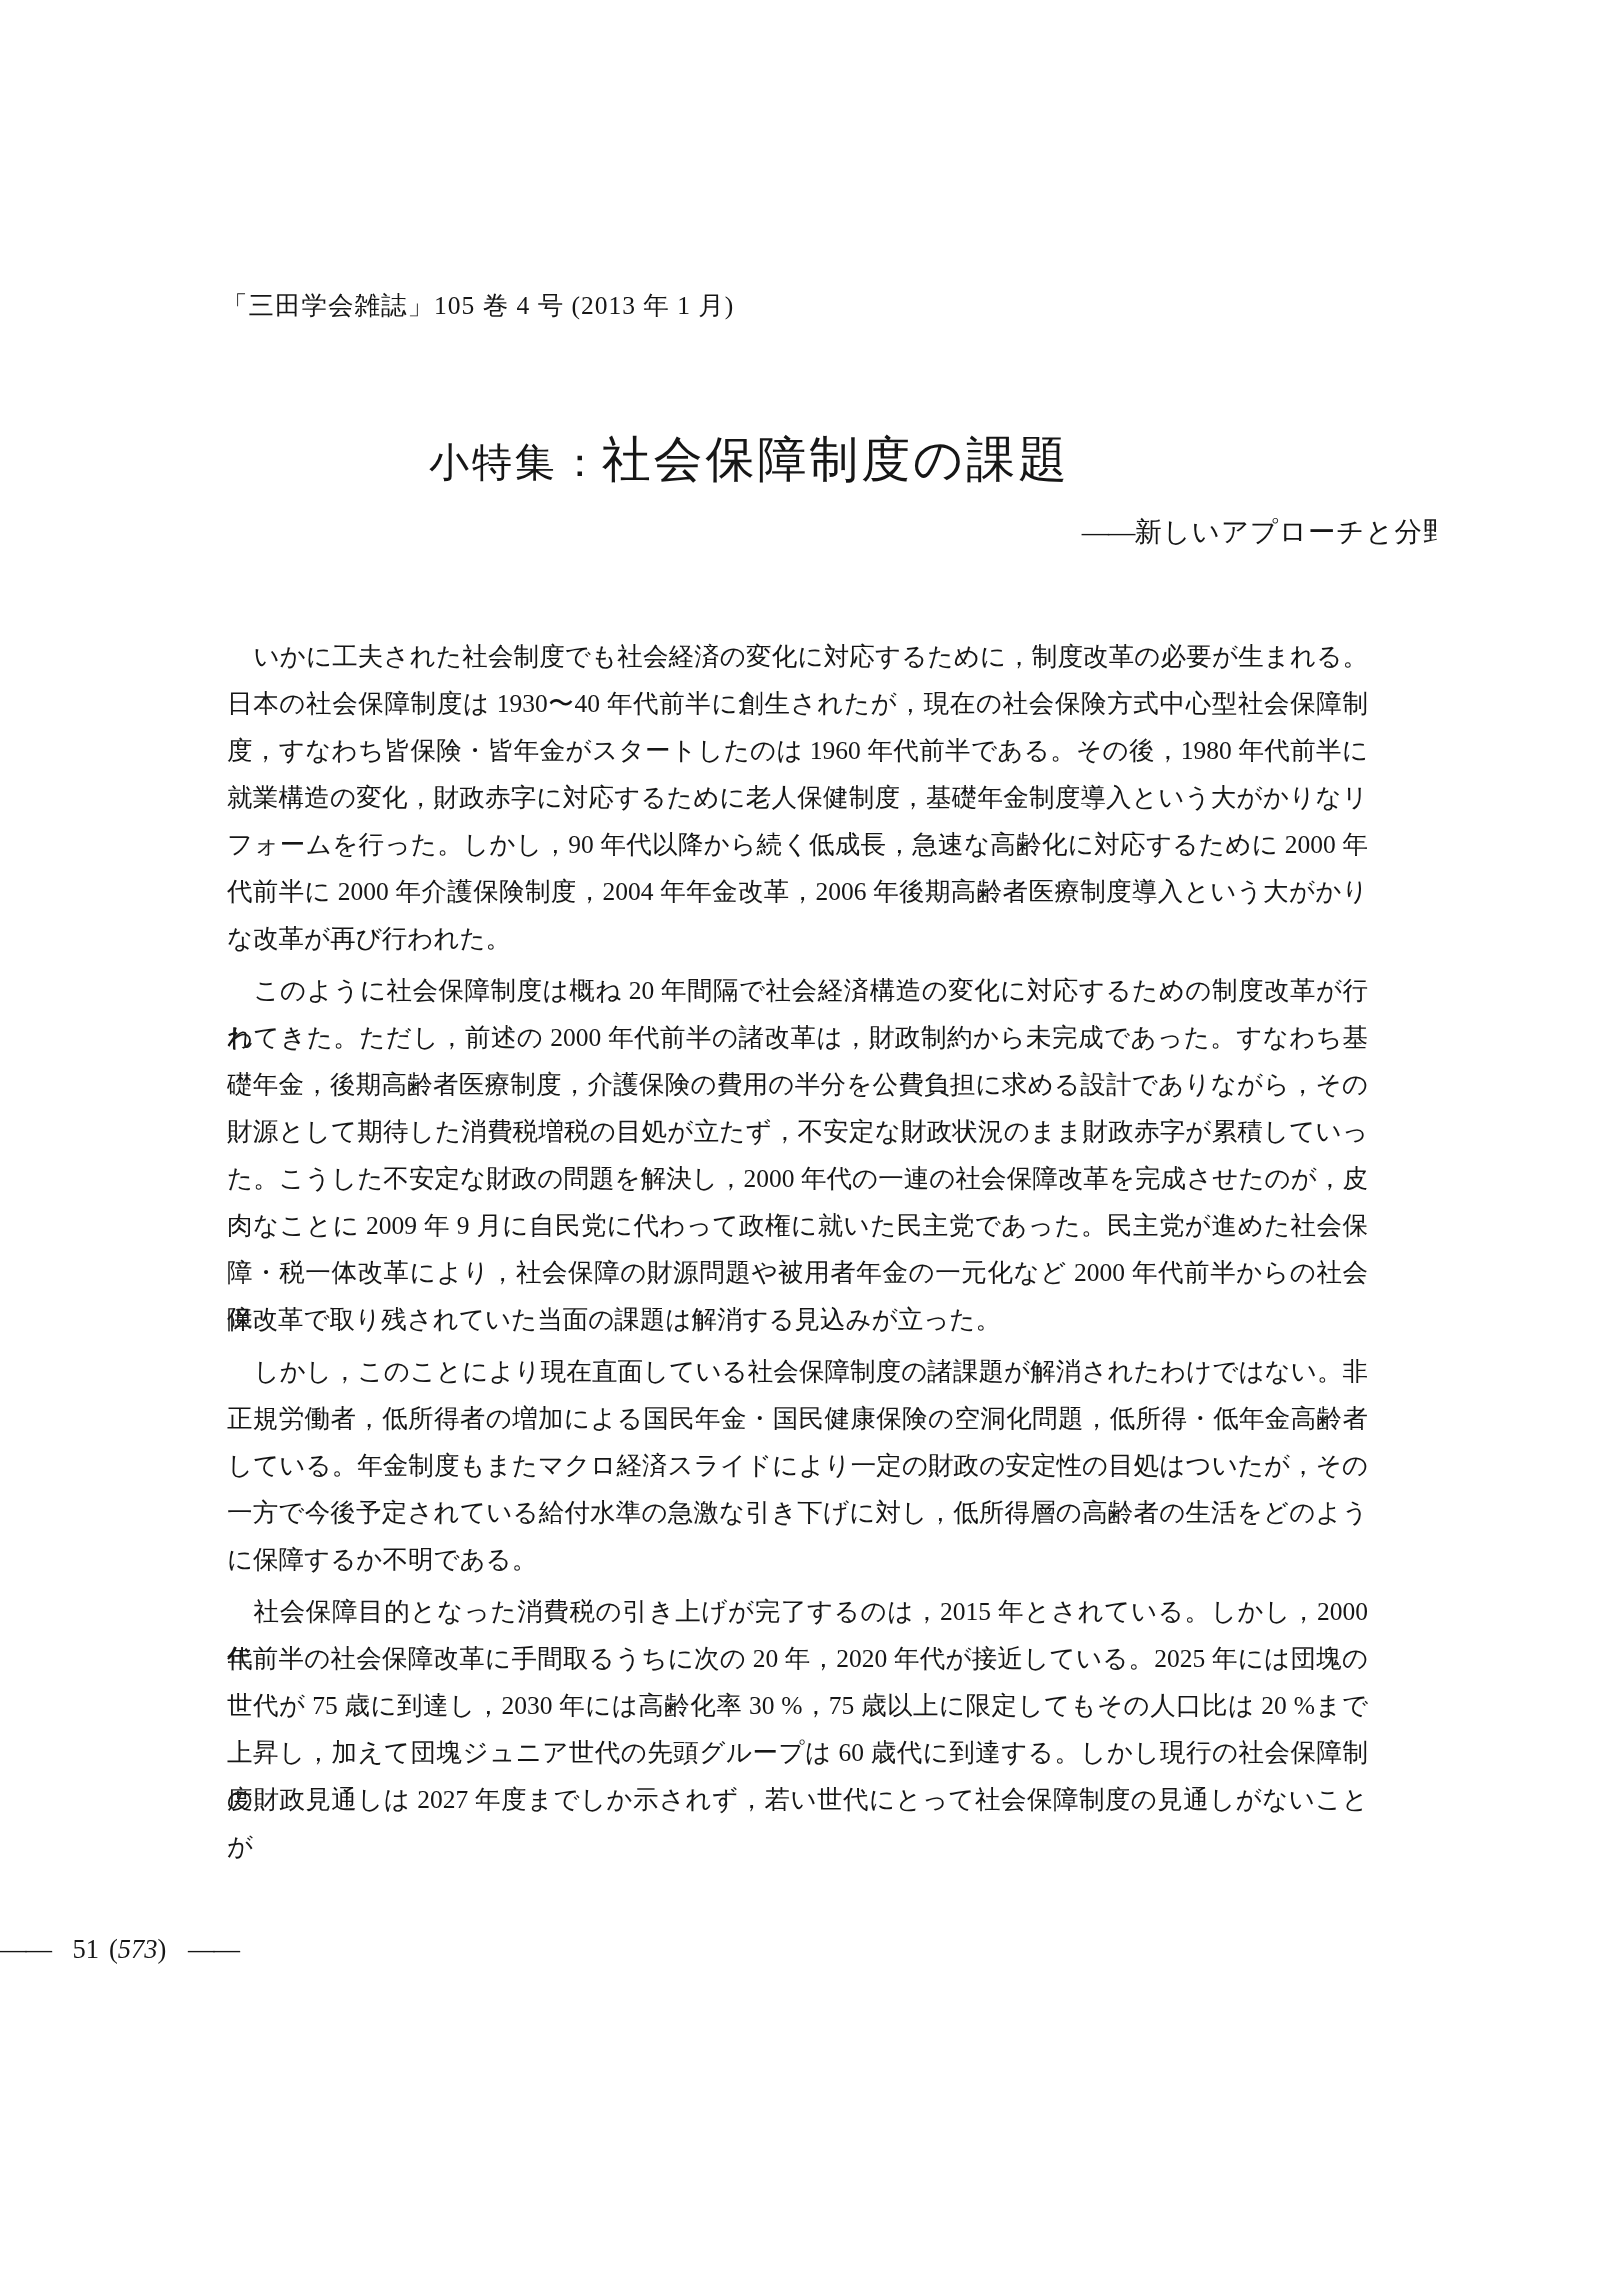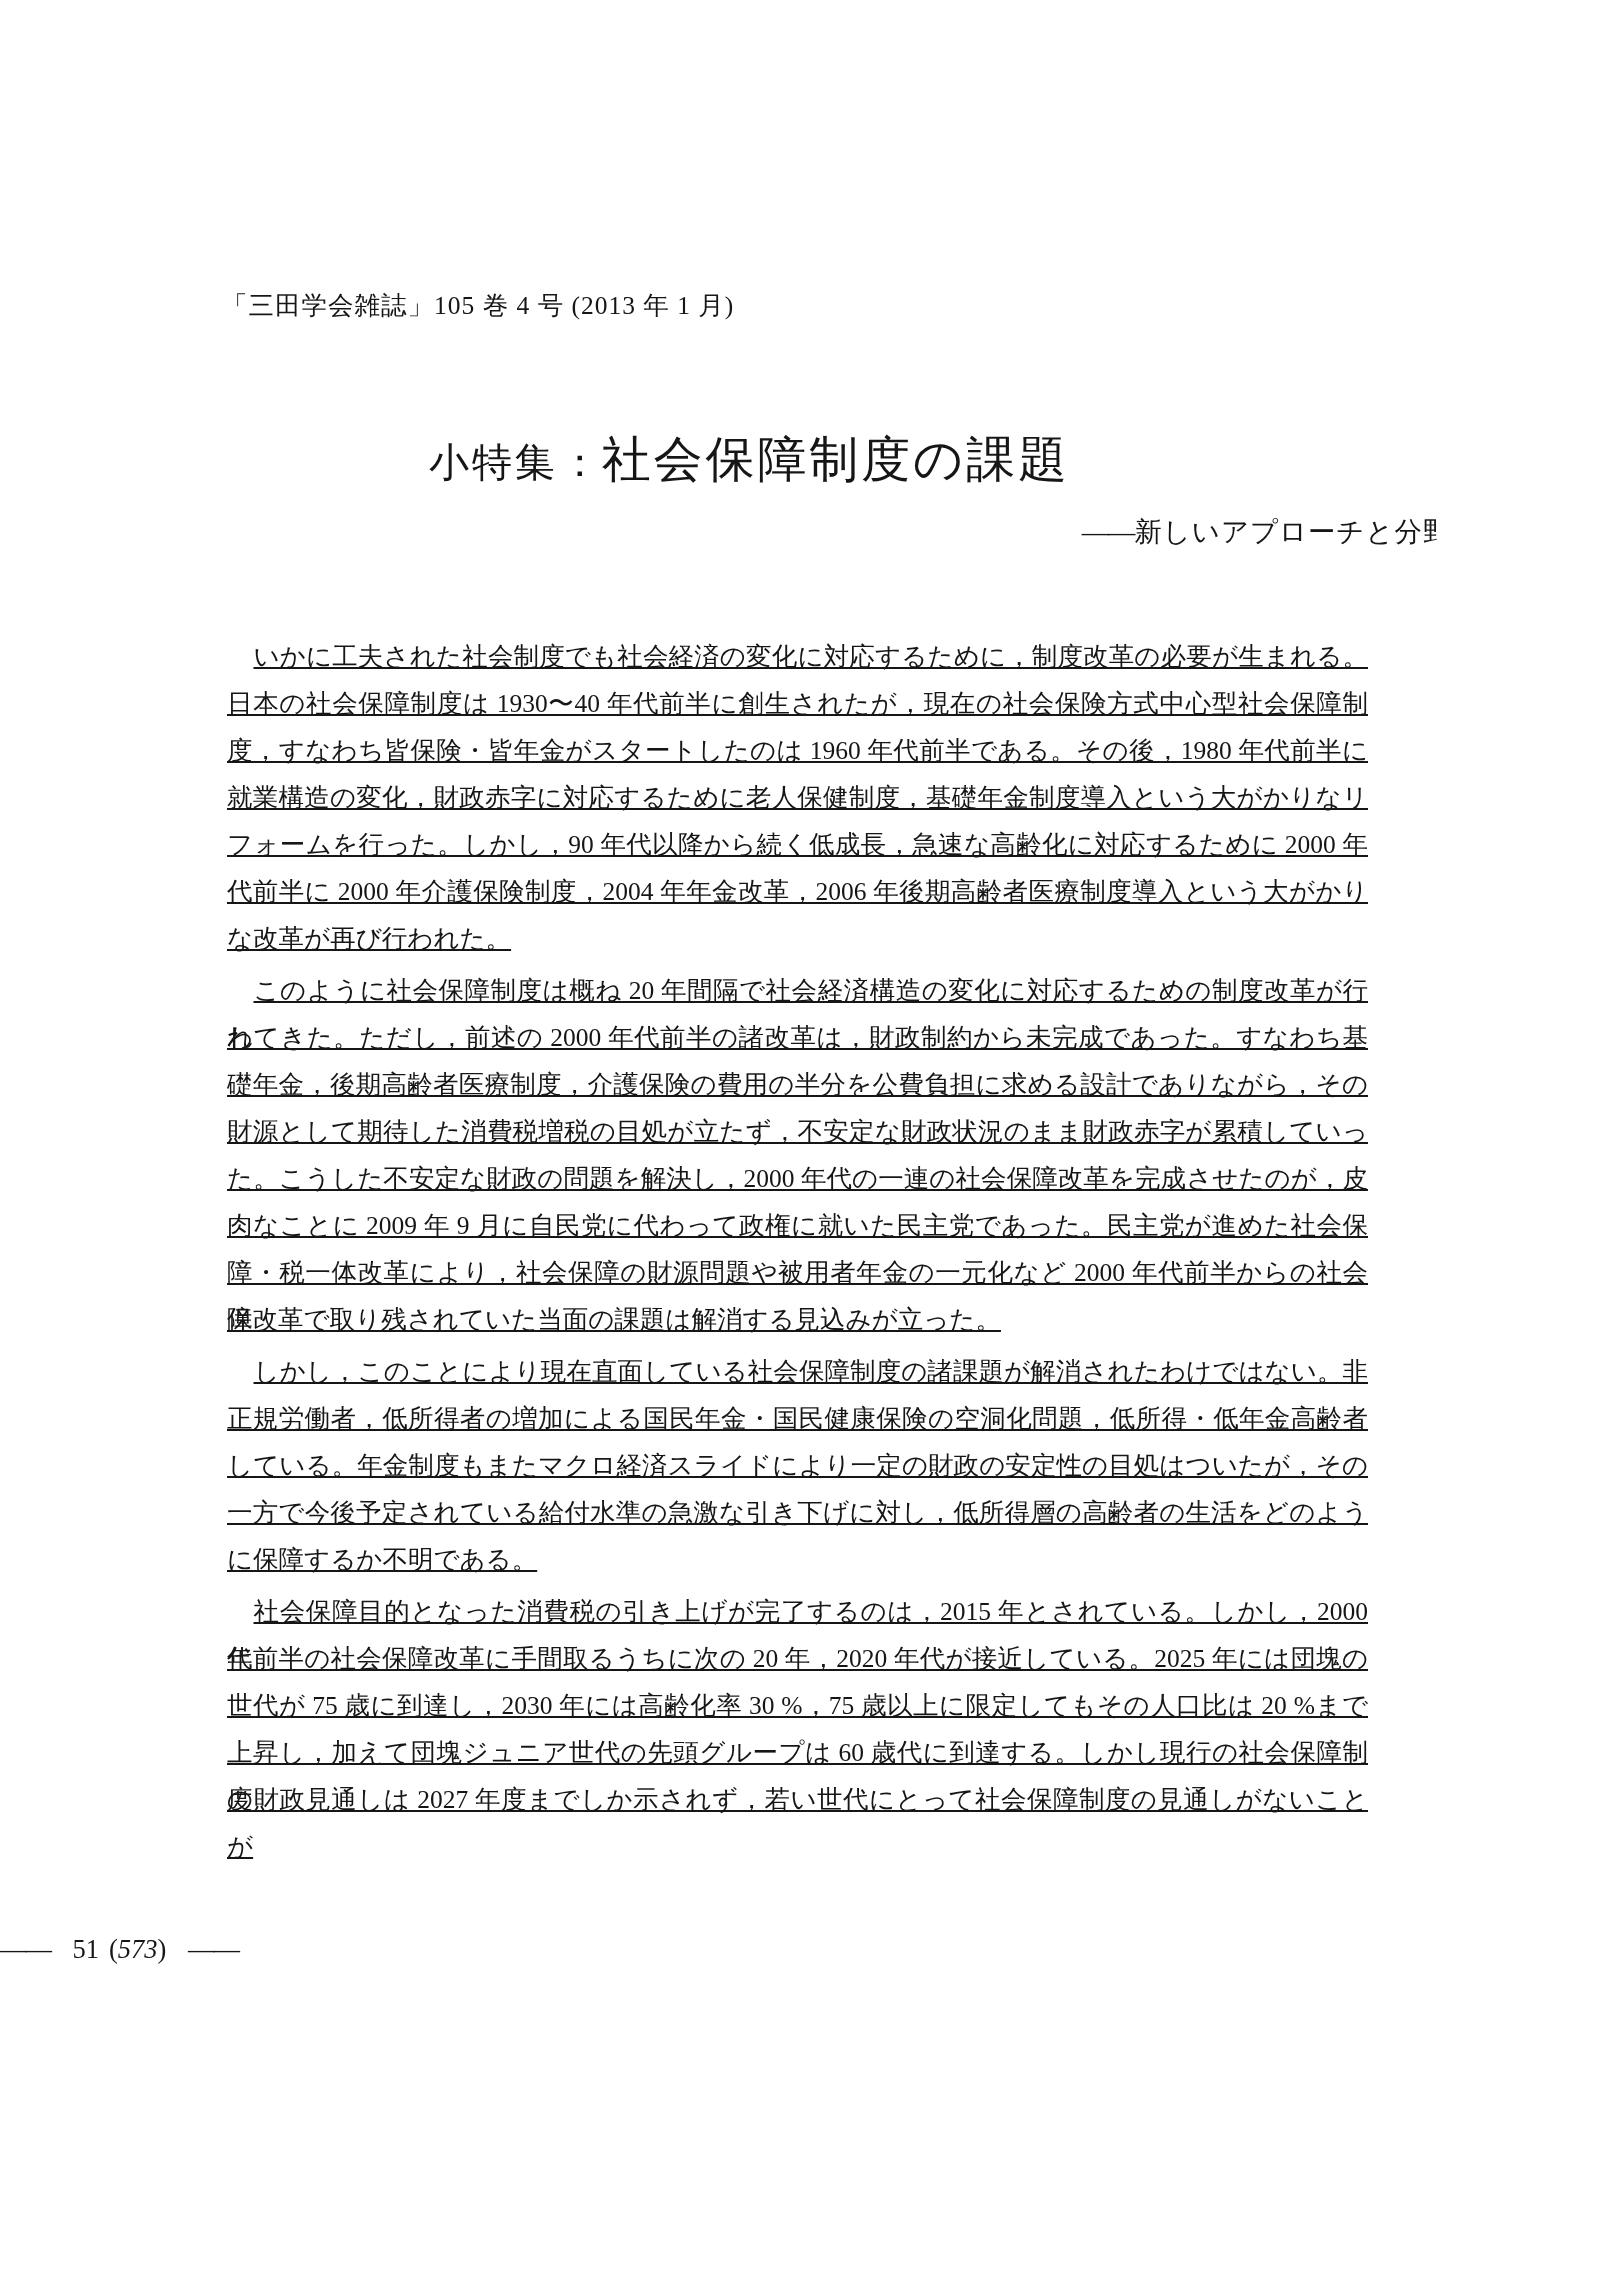--- a/index.html
+++ b/index.html
@@ -55,21 +55,20 @@
     width: 1141px;
     font-size: 25.5px;
     line-height: 47px;
   }
   .para + .para { margin-top: 4.9px; }
   .line {
     text-align: justify;
     text-align-last: justify;
     height: 47px;
     overflow: visible;
-    text-decoration: underline;
   }
   .line.last { text-align: right; text-align-last: left; }
   .line.indent { text-indent: 26.5px; }
   .page-footer {
     position: absolute;
     top: 1934px;
     left: 0;
     width: 100%;
     text-align: left;
     font-size: 26.5px;

